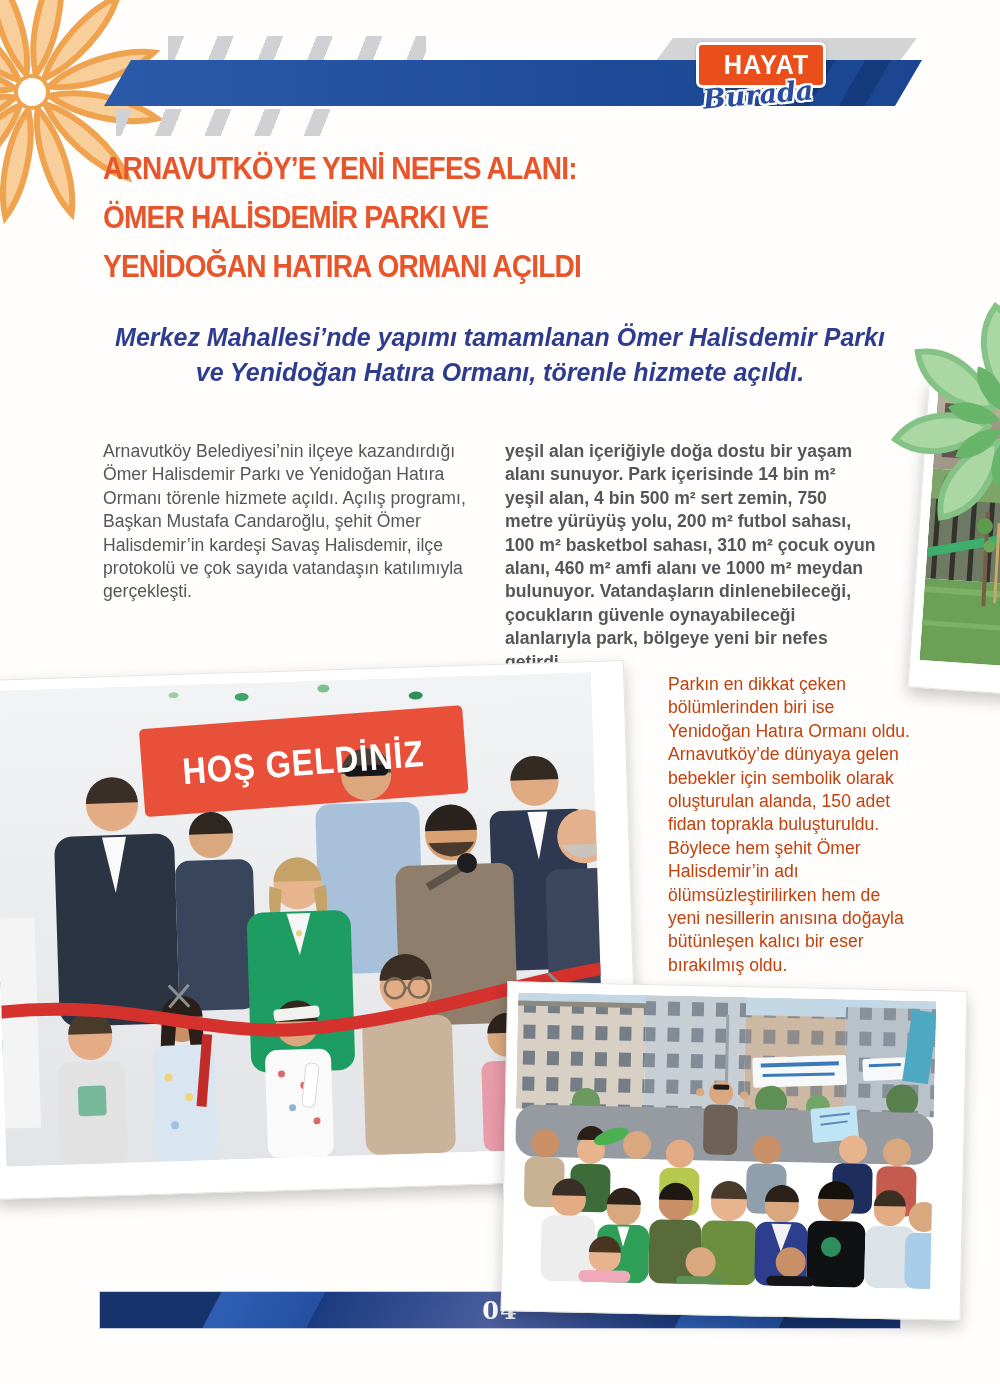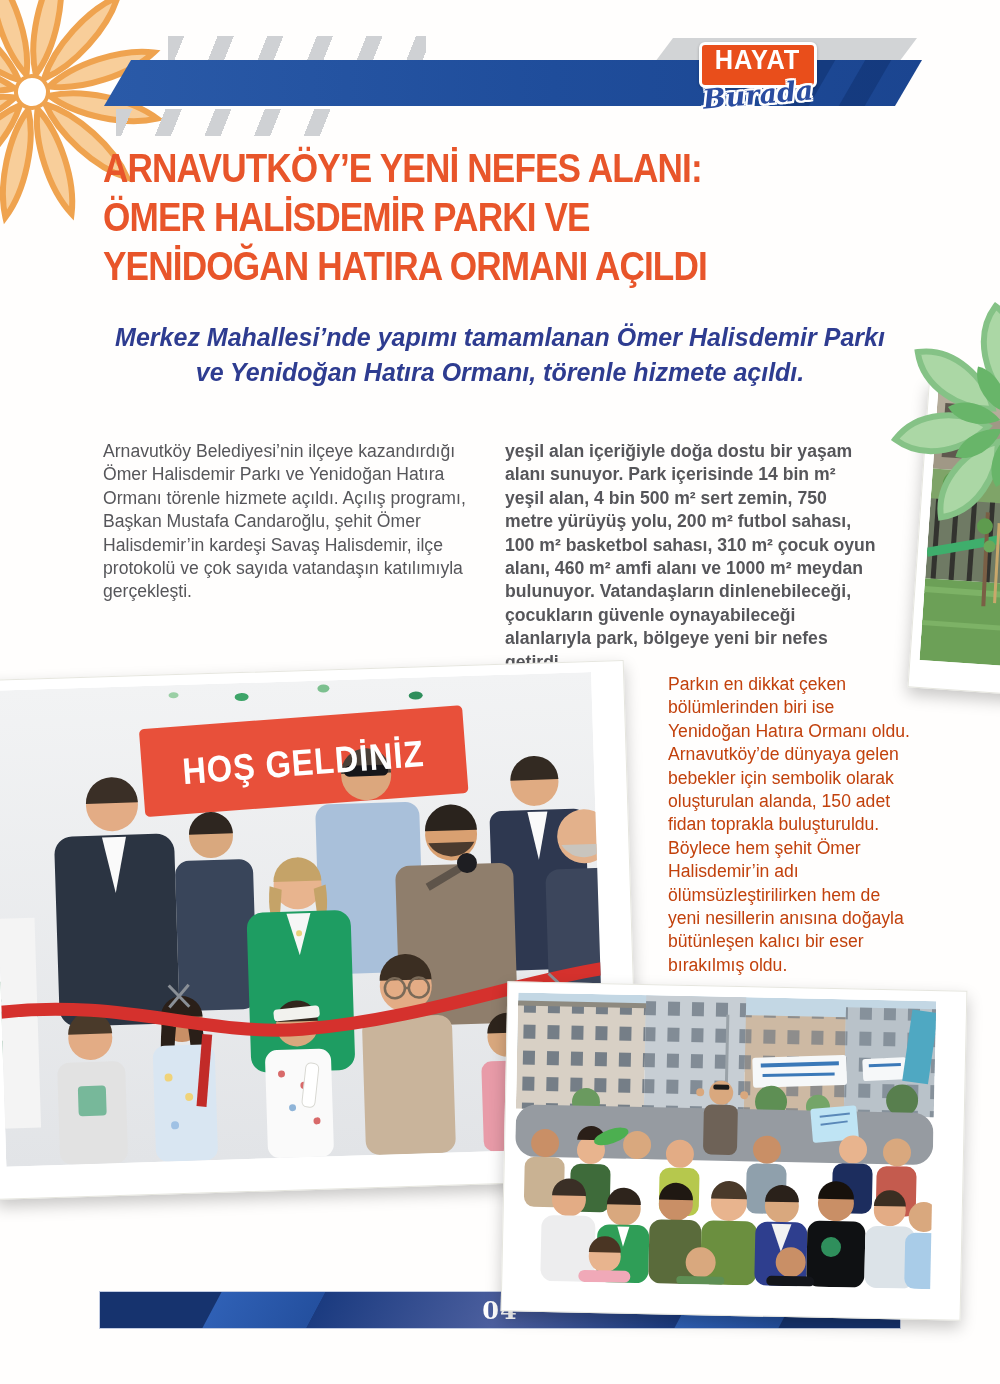--- a/index.html
+++ b/index.html
@@ -18,29 +18,29 @@
   #gray-band{position:absolute;left:655px;top:38px;width:262px;height:24px;background:#D2D4D6;
              clip-path:polygon(18px 0,100% 0,calc(100% - 18px) 100%,0 100%);z-index:2;}
   #blue-band{position:absolute;left:104px;top:60px;width:818px;height:46px;z-index:3;
              background:linear-gradient(90deg,#2A5AA8 0%,#1F4D9B 55%,#1B4590 100%);
              clip-path:polygon(27px 0,100% 0,calc(100% - 27px) 100%,0 100%);}
   .band-streak{position:absolute;top:0;height:100%;width:26px;background:rgba(10,36,92,.35);transform:skewX(-30deg);}
   #region-label{position:absolute;left:146px;top:66px;z-index:4;color:#FFFFFF;font-size:30px;
                 font-weight:bold;letter-spacing:1px;}
   #logo{position:absolute;left:696px;top:42px;width:124px;z-index:5;text-align:center;}
   #logo-box{width:112px;height:40px;margin:0 auto;background:#E94E1B;border:3px solid #fff;border-radius:6px;
-            box-shadow:0 1px 3px rgba(0,0,0,.25);display:flex;align-items:flex-start;justify-content:center;}
+            box-shadow:0 1px 3px rgba(0,0,0,.25);display:flex;align-items:center;justify-content:center;padding-left:12px;}
   #logo-box span{color:#fff;font-size:27px;font-weight:bold;letter-spacing:1px;transform:scaleX(.94);}
   #logo-script{margin-top:-9px;font-family:"DejaVu Serif",serif;font-style:italic;font-weight:bold;
                font-size:27px;color:#2B4DA0;transform:rotate(-5deg);
                text-shadow:-2px 0 #fff,2px 0 #fff,0 -2px #fff,0 2px #fff,-2px -2px #fff,2px 2px #fff,-2px 2px #fff,2px -2px #fff;}
 
   
   #headline{position:absolute;left:103px;top:144px;z-index:2;color:#E8552A;font-weight:bold;
-            font-size:40px;line-height:49px;letter-spacing:-1px;}
+            font-size:32px;line-height:49px;letter-spacing:-1px;}
   #headline span{display:block;transform:scaleX(.88);transform-origin:left;white-space:nowrap;}
   #subheadline{position:absolute;left:108px;top:320px;width:784px;z-index:2;text-align:center;
                color:#2E3C90;font-size:25px;font-weight:bold;font-style:italic;line-height:1.4;}
 
   
   .bodycol{position:absolute;top:428px;color:#56565A;font-size:17.6px;line-height:1.33;z-index:2;}
   #col-left{left:103px;width:370px;}
   #col-right{left:505px;width:374px;font-weight:bold;}
   .bodycol p{margin:12px 0 15px 0;}
 

